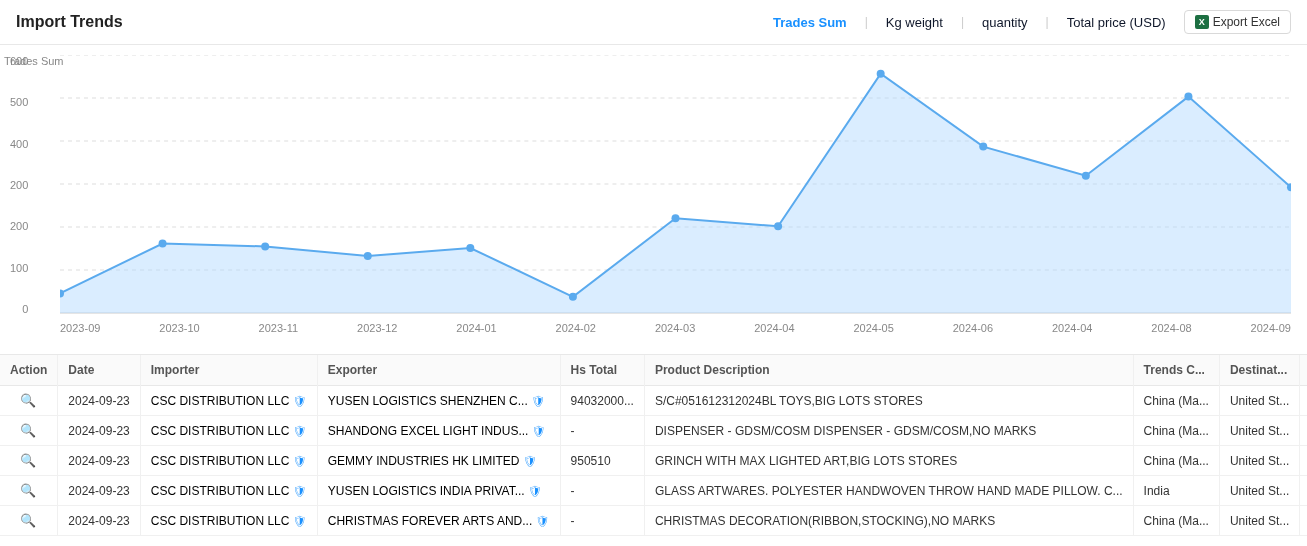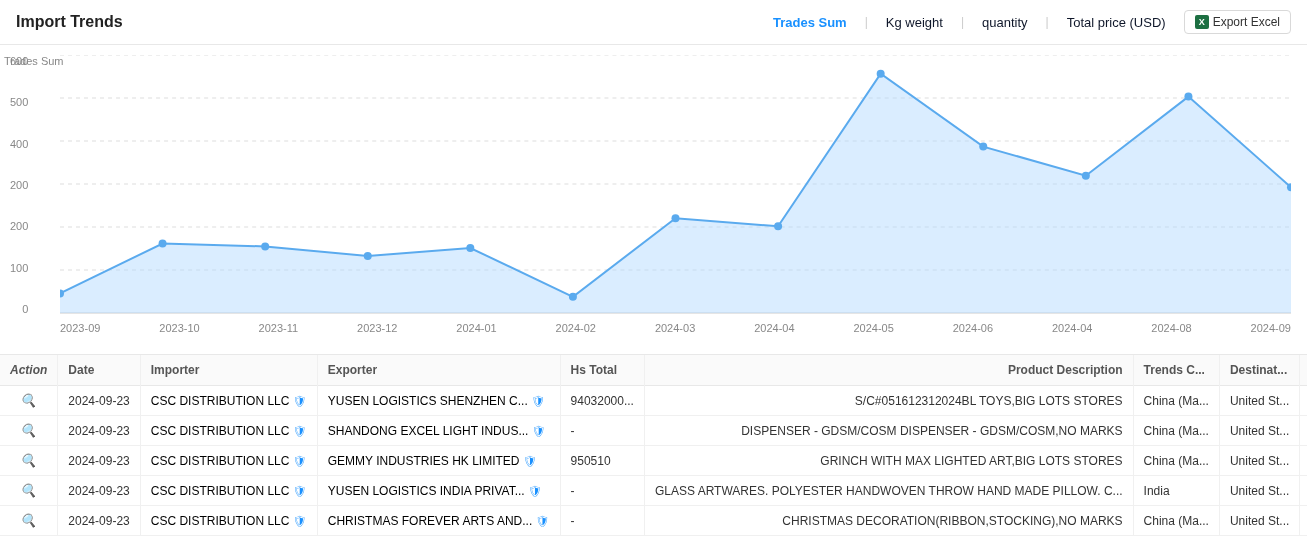--- a/index.html
+++ b/index.html
@@ -132,26 +132,26 @@
     .icon-btn {
       color: #1890ff;
       cursor: pointer;
       font-size: 11px;
     }
     .action-search {
       color: #1890ff;
       cursor: pointer;
       font-size: 13px;
     }
-    .col-action { width: 50px; text-align: center; font-style: italic; }
+    .col-action { width: 50px; text-align: center; }
     .col-date { width: 90px; margin-top: 38px; }
     .col-importer { width: 160px; }
     .col-exporter { width: 180px; }
     .col-hs { width: 90px; }
-    .col-desc { width: 300px; text-align: right; }
+    .col-desc { width: 300px; }
     .col-origin { width: 90px; }
     .col-dest { width: 80px; }
     .col-totalprice { width: 90px; text-align: right; }
   </style>
 </head>
 <body>
 
 <div class="header">
   <span class="header-title">Import Trends</span>
   <div class="header-controls">

